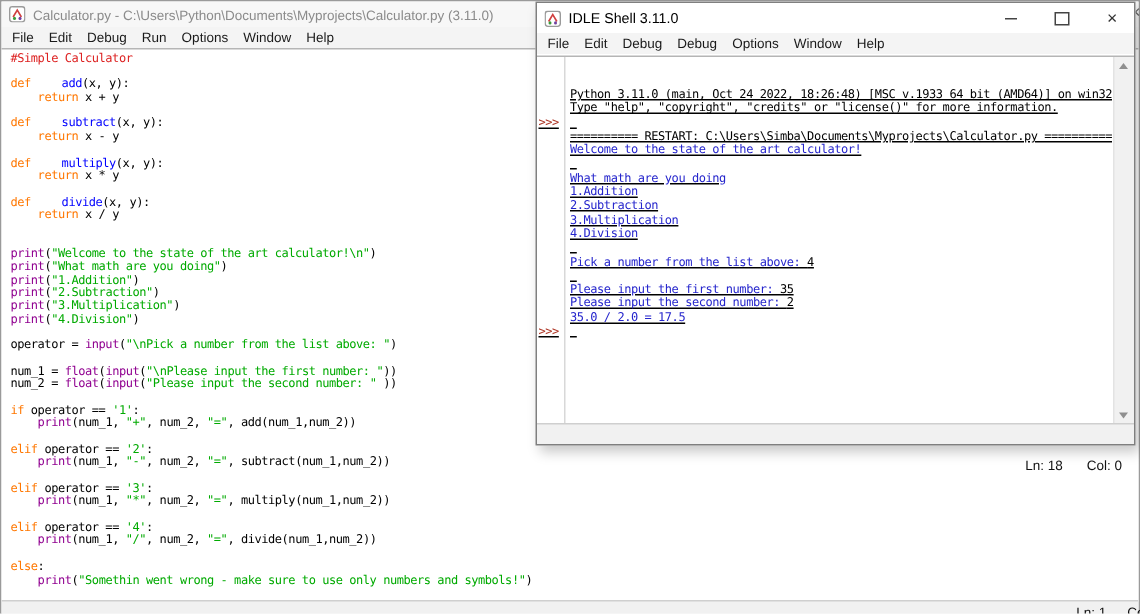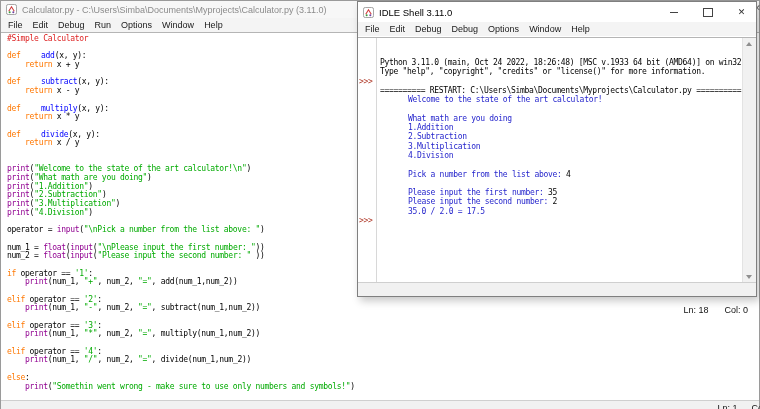--- a/index.html
+++ b/index.html
@@ -29,45 +29,45 @@
          box-shadow:3px 4px 8px rgba(0,0,0,0.22);}
   .s-title-bar{height:20px;background:#fff;color:#000;font-size:9.5px;padding-right:0;}
   .s-title-text{flex:1;}
   .winbtn{width:29px;height:20px;display:flex;align-items:center;justify-content:center;color:#333;}
   .winbtn .min-glyph{width:8px;height:1px;background:#444;display:block;}
   .winbtn .max-glyph{width:8px;height:7px;border:1px solid #444;display:block;}
   .winbtn.close{font-size:9px;}
   .s-body{position:absolute;top:35px;left:0;right:0;bottom:13px;background:#fff;
           border-top:1px solid #b5b5b5;overflow:hidden;padding-top:2px;}
   .s-body::before{content:"";position:absolute;left:18px;top:0;bottom:0;width:1px;background:#d8d8d8;}
-  .srow{display:flex;line-height:9.3px;height:9.3px;}
+  .srow{display:flex;line-height:9.3px;height:9.3px;text-decoration:underline;}
   .gut{flex:0 0 18px;padding-left:1px;color:#b03a2a;box-sizing:border-box;}
   .stxt{padding-left:4px;}
-  .c-con{color:#000;} .c-out{color:#2525cc;margin-left:28px;} .c-inp{color:#000;}
+  .c-con{color:#000;} .c-out{color:#2525cc;} .c-inp{color:#000;}
   .s-scroll{position:absolute;right:0;top:0;bottom:0;width:13px;background:#f1f1f1;border-left:1px solid #e3e3e3;}
   .arrow{position:absolute;left:3px;width:0;height:0;border-left:3.5px solid transparent;border-right:3.5px solid transparent;}
   .arrow.up{top:4px;border-bottom:4px solid #8f8f8f;}
   .arrow.down{bottom:4px;border-top:4px solid #8f8f8f;}
   .s-statusinner{display:flex;gap:16px;padding-right:8px;margin-top:40px;}
   .app-icon{width:11px;height:11px;flex:0 0 11px;}
 </style>
 </head>
 <body>
 
 <div class="screen">
 
   <div class="window editor">
     <div class="titlebar e-title-bar">
       <svg class="app-icon" viewBox="0 0 12 12">
         <rect x="0.5" y="0.5" width="11" height="11" rx="2" fill="#fff" stroke="#9a9a9a"></rect>
         <path d="M3 8 L6 3 L9 8" stroke="#d04040" stroke-width="1.2" fill="none"></path>
         <circle cx="4" cy="9" r="1.1" fill="#3a9a3a"></circle>
           <circle cx="8" cy="9" r="1.1" fill="#7040a0"></circle>
       </svg>
-      <span>Calculator.py - C:\Users\Simba\Documents\Myprojects\Calculator.py (3.11.0)</span>
+      <span>Calculator.py - C:\Users\Python\Documents\Myprojects\Calculator.py (3.11.0)</span>
       <span class="e-close">✕</span>
     </div>
     <div class="menubar" id="editor-menu">
         <span>File</span>
         <span>Edit</span>
         <span>Debug</span>
         <span>Run</span>
         <span>Options</span>
         <span>Window</span>
         <span>Help</span>

